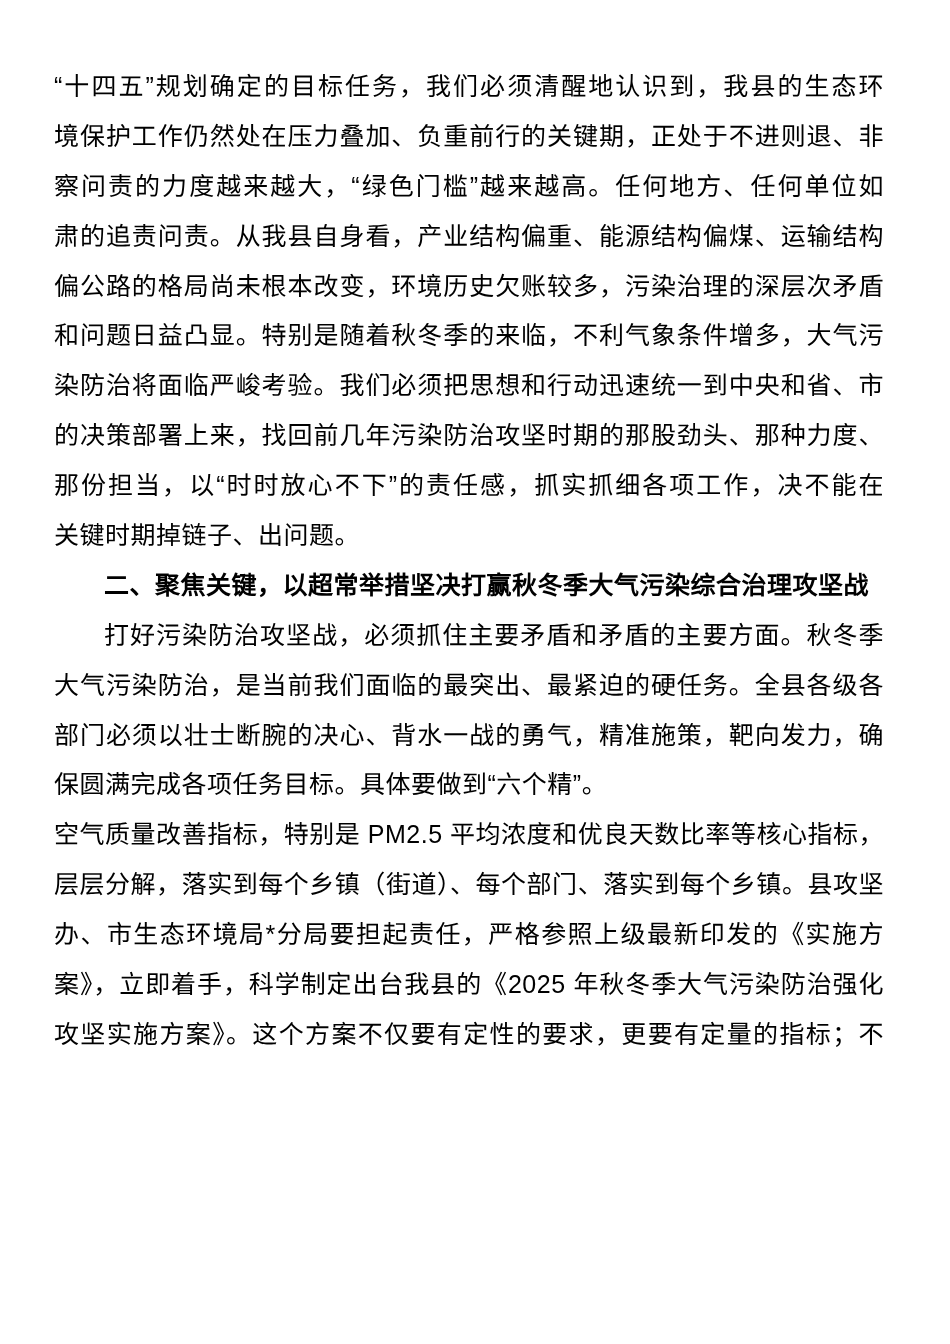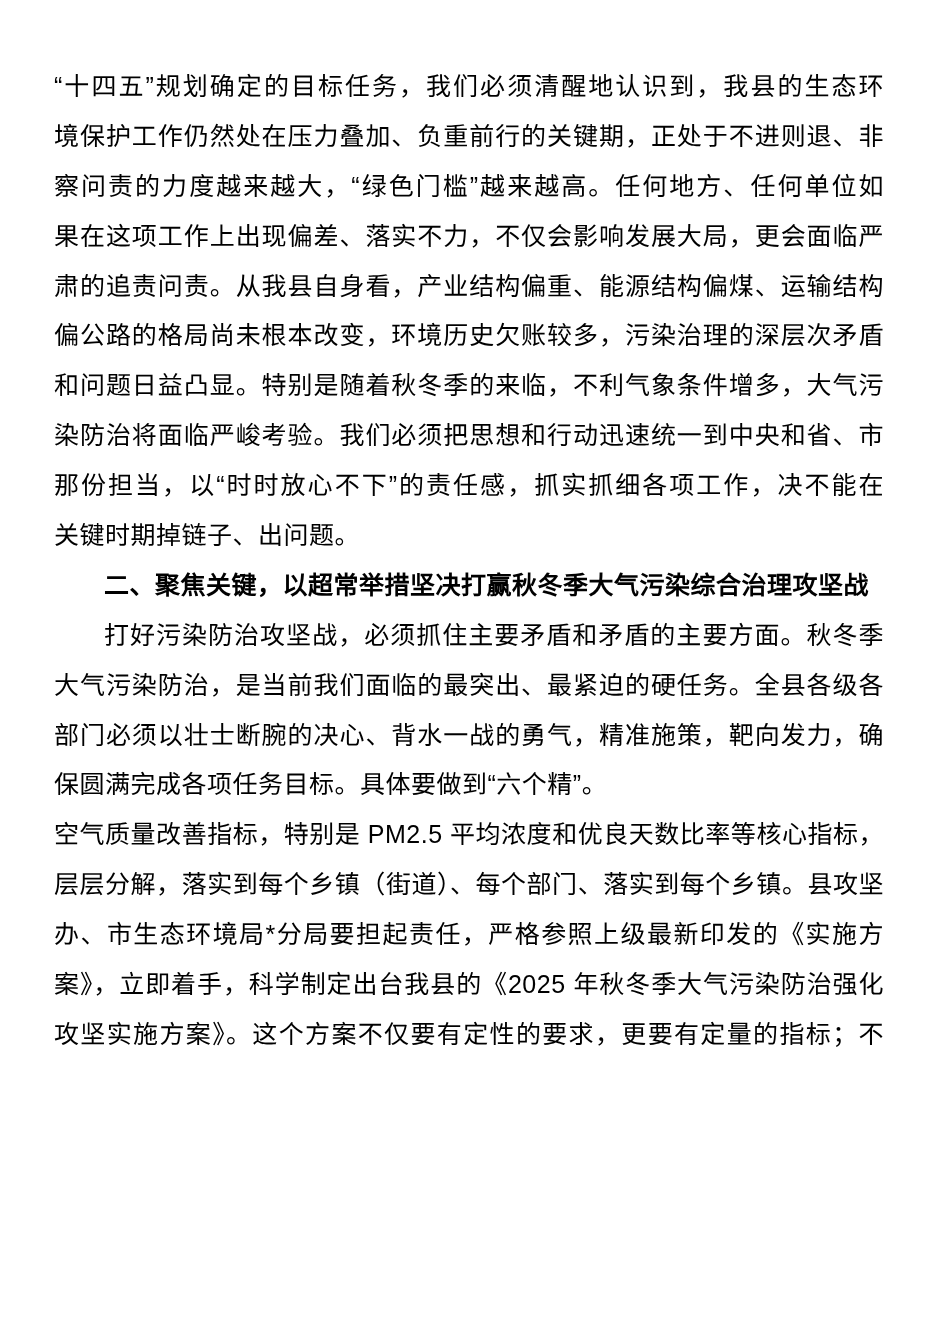--- a/index.html
+++ b/index.html
@@ -53,25 +53,25 @@
 </style>
 </head>
 <body style="background: rgb(255, 255, 255); color: rgb(0, 0, 0);">
 
 <main class="page">
   <section class="doc-body">
       <div class="para body">
         <div class="line">“十四五”规划确定的目标任务，我们必须清醒地认识到，我县的生态环</div>
         <div class="line">境保护工作仍然处在压力叠加、负重前行的关键期，正处于不进则退、非</div>
         <div class="line">察问责的力度越来越大，“绿色门槛”越来越高。任何地方、任何单位如</div>
-        <div class="line">果在这项工作上出现偏差、落实不力，不仅会影响发展大局，更会面临严</div>
         <div class="line">肃的追责问责。从我县自身看，产业结构偏重、能源结构偏煤、运输结构</div>
         <div class="line">偏公路的格局尚未根本改变，环境历史欠账较多，污染治理的深层次矛盾</div>
         <div class="line">和问题日益凸显。特别是随着秋冬季的来临，不利气象条件增多，大气污</div>
         <div class="line">染防治将面临严峻考验。我们必须把思想和行动迅速统一到中央和省、市</div>
+        <div class="line">的决策部署上来，找回前几年污染防治攻坚时期的那股劲头、那种力度、</div>
         <div class="line">那份担当，以“时时放心不下”的责任感，抓实抓细各项工作，决不能在</div>
         <div class="line endline">关键时期掉链子、出问题。</div>
       </div>
       <div class="para heading">
         <div class="line indent endline">二、聚焦关键，以超常举措坚决打赢秋冬季大气污染综合治理攻坚战</div>
       </div>
       <div class="para body">
         <div class="line indent">打好污染防治攻坚战，必须抓住主要矛盾和矛盾的主要方面。秋冬季</div>
         <div class="line">大气污染防治，是当前我们面临的最突出、最紧迫的硬任务。全县各级各</div>
         <div class="line">部门必须以壮士断腕的决心、背水一战的勇气，精准施策，靶向发力，确</div>

